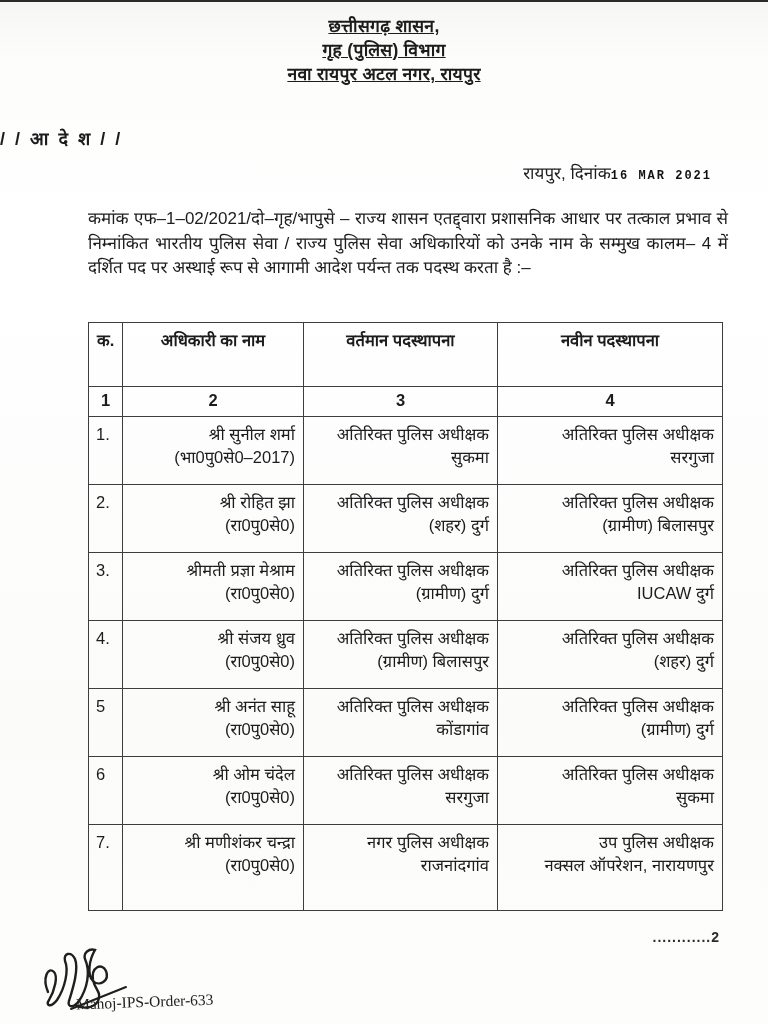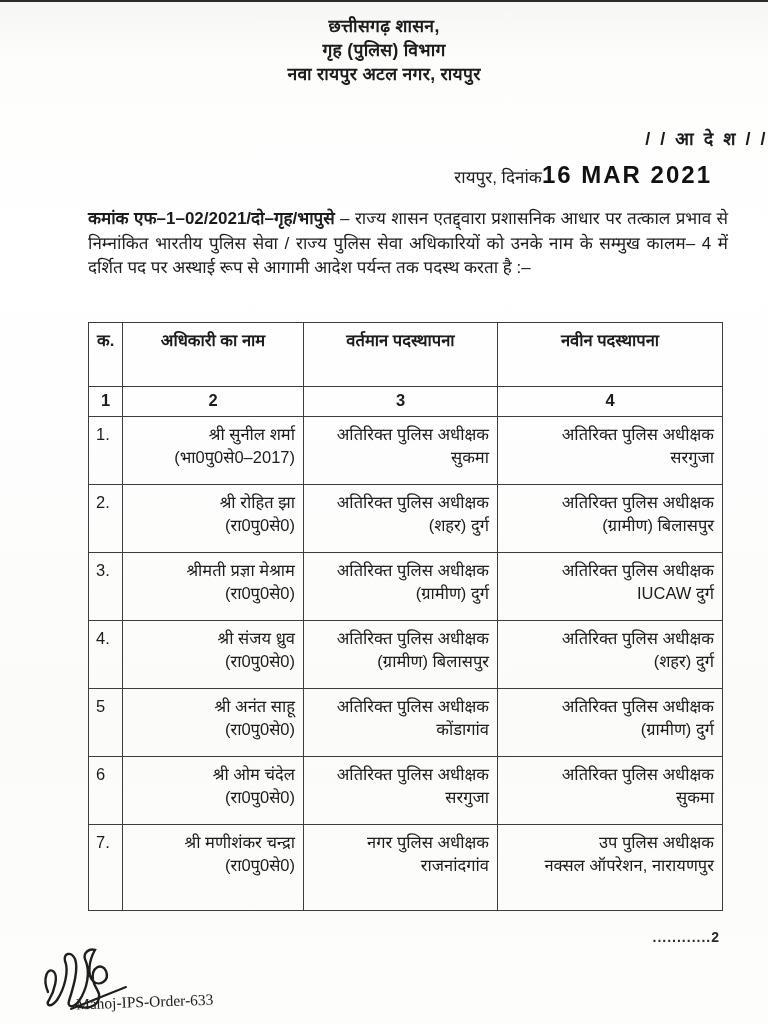--- a/index.html
+++ b/index.html
@@ -18,42 +18,43 @@
   }
   .top-edge {
     position: absolute; top: 0; left: 0; width: 768px; height: 2px;
     background: #2b2b2b;
   }
   .letterhead {
     position: absolute; top: 14px; left: 0; width: 100%;
     text-align: center;
     font-size: 17.5px; line-height: 24px; font-weight: 600;
     letter-spacing: 0.3px;
+    text-decoration: underline;
   }
   .order-title {
     position: absolute; top: 126px; left: 0; width: 100%;
-    text-align: right;
+    text-align: left;
     font-size: 18px; font-weight: 700; letter-spacing: 2.5px;
   }
   .date-line {
     position: absolute; top: 161px; right: 56px;
     font-size: 17px; font-weight: 500;
     display: flex; align-items: baseline; 
   }
   .date-stamp {
-    font-family: Liberation Sans, sans-serif;
-    font-weight: 700; font-size: 24px; letter-spacing: 2px;
+    font-family: Liberation Mono, monospace;
+    font-weight: 700; font-size: 12px; letter-spacing: 2px;
     color: #111;
   }
   .order-para {
     position: absolute; top: 207px; left: 88px; width: 640px;
     font-size: 17px; line-height: 24.5px;
     text-align: justify;
   }
-  .order-para .ref-no { font-weight: 700; }
+  .order-para .ref-no { font-weight: 400; }
   table.order-table {
     position: absolute; top: 322px; left: 88px;
     width: 634px;
     border-collapse: collapse;
     table-layout: fixed;
   }
   .order-table td, .order-table th {
     border: 1.6px solid #3d3d3d;
     vertical-align: top;
     padding: 6px 8px;

